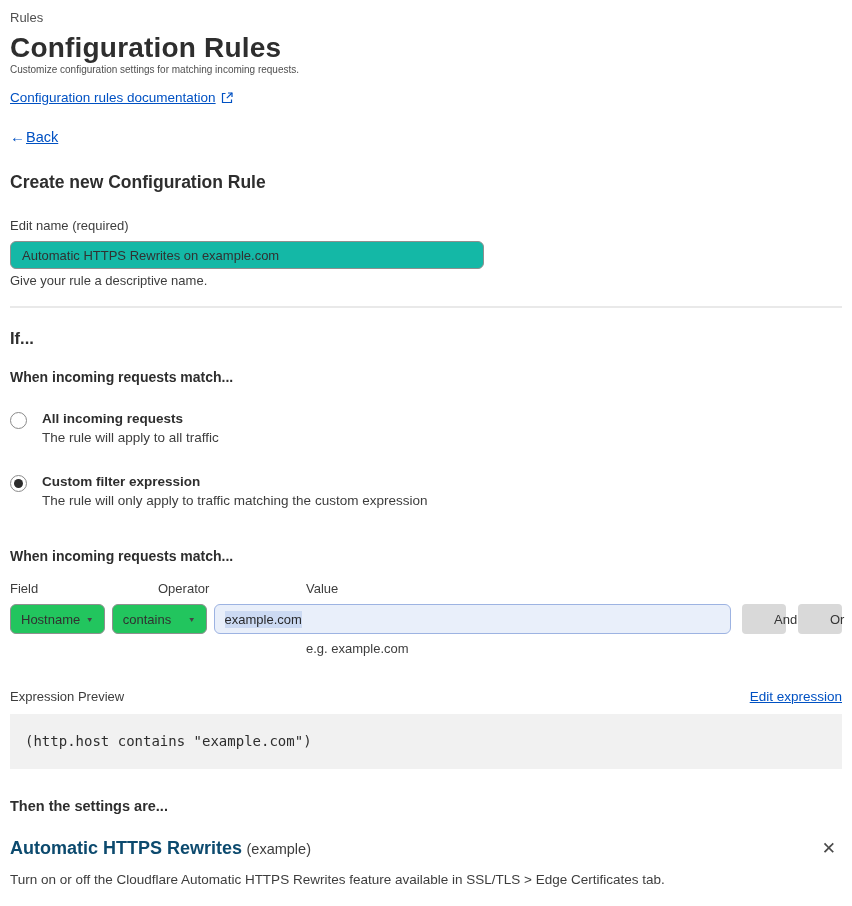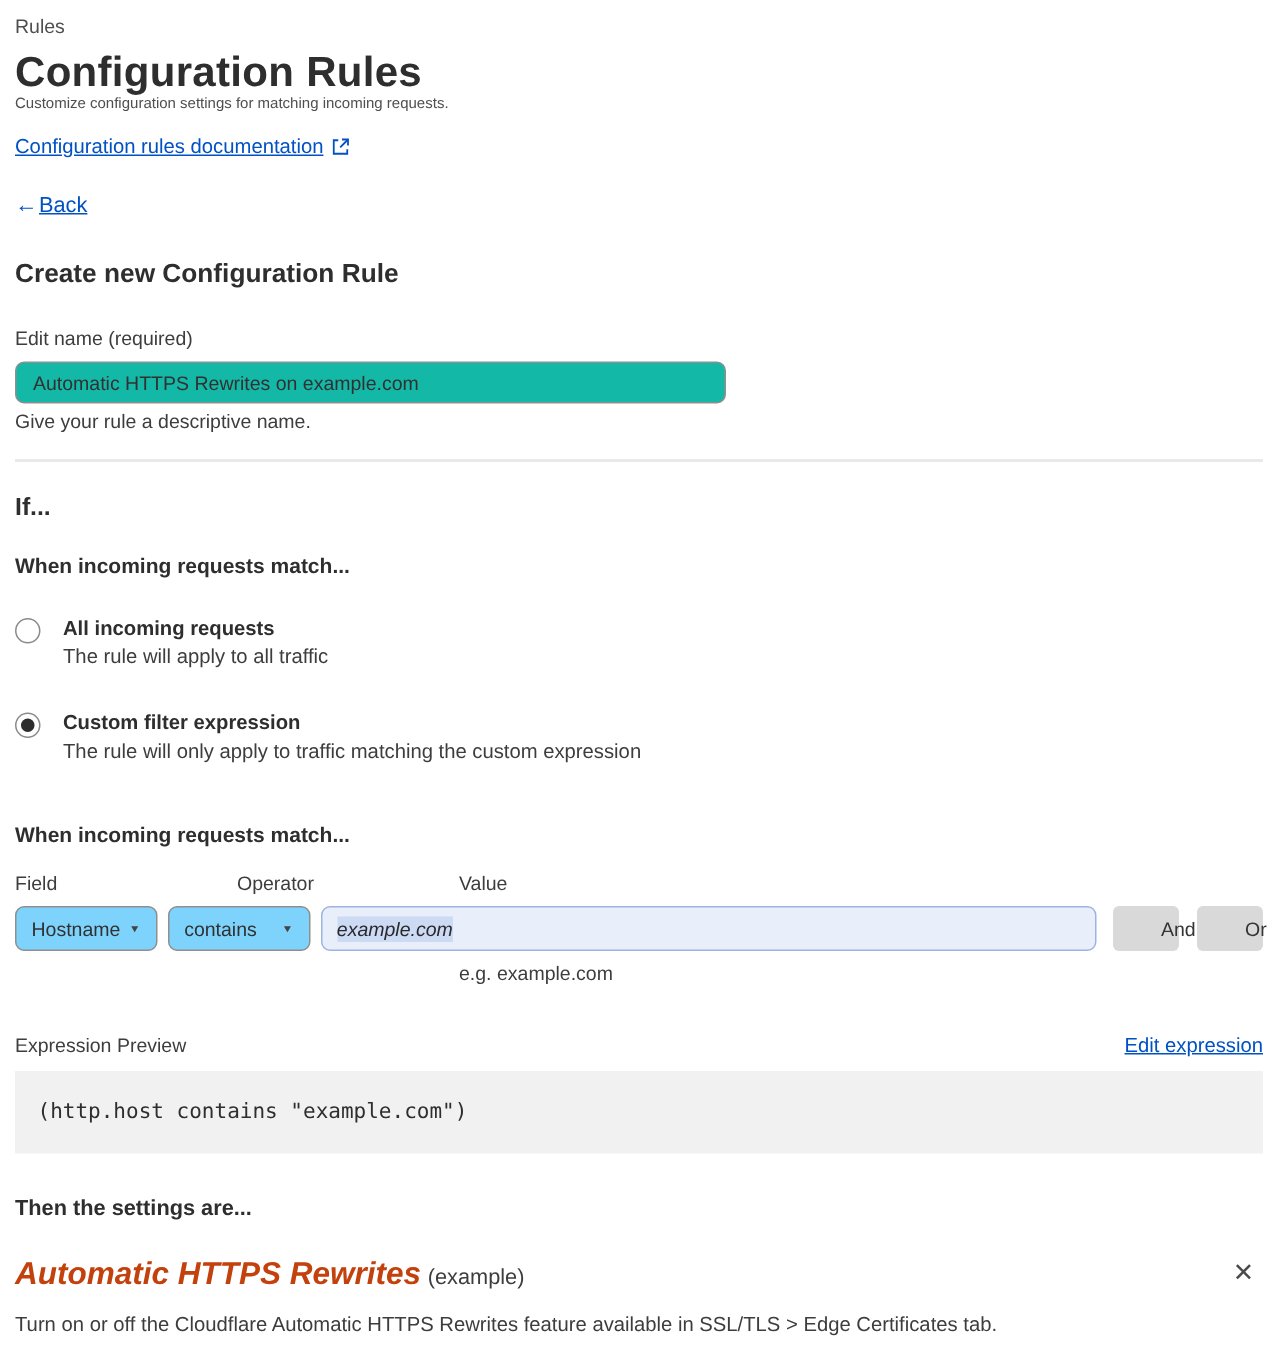--- a/index.html
+++ b/index.html
@@ -73,38 +73,38 @@
   .col-field { width: 141px; margin-right: 7px; }
   .col-operator { width: 141px; margin-right: 7px; }
   .col-value { flex: 1 1 auto; }
   .col-btn { width: 44px; flex: 0 0 auto; }
 
   .builder-row { display: flex; margin-top: 8px; align-items: stretch; }
   .select-box {
     height: 30px;
     border: 1px solid #8f8f8f;
     border-radius: 6px;
-    background: #7dd3fc;
+    background: #22c55e;
     display: flex; align-items: center; justify-content: space-between;
     padding: 0 10px;
     font-size: 13px;
     color: #313131;
     cursor: pointer;
   }
   .chevron { font-size: 8px; color: #444; transform: scaleY(0.85); }
   .value-input {
     width: 100%;
     height: 30px;
     border: 1px solid #9db3e2;
     border-radius: 6px;
     background: #e9effa;
     padding: 0 10px;
     font-size: 13px;
     color: #28292b;
-    display: flex; align-items: center; font-style: italic;
+    display: flex; align-items: center;
   }
   .value-input .sel { background: #ccdaf3; padding: 1px 0; }
   .and-or-btn {
     width: 44px; height: 30px;
     background: #d9d9d9;
     border: none;
     border-radius: 4px;
     font-family: "Liberation Sans", sans-serif;
     font-size: 13px;
     color: #353535;
@@ -126,21 +126,21 @@
     background: #f1f1f1;
     padding: 19px 15px 20px 15px;
     font-family: "DejaVu Sans Mono", "Liberation Mono", monospace;
     font-size: 14px;
     color: #2e2e2e;
   }
 
   .then-heading { font-size: 14.5px; font-weight: bold; color: #2e2e2e; margin-top: 29px; }
 
   .setting-header { display: flex; justify-content: space-between; align-items: flex-start; margin-top: 24px; width: 832px; }
-  .setting-name { font-size: 21px; font-weight: bold; color: #c2410c; font-style: italic; }
+  .setting-name { font-size: 18px; font-weight: bold; color: #0c4a6e; }
   .setting-optional { font-size: 14.5px; font-weight: normal; color: #3d3d3d; }
   .close-btn {
     background: none; border: none; padding: 0;
     font-size: 17px; color: #4a4a4a; line-height: 1;
     cursor: pointer; margin-right: 6px; margin-top: 2px;
     font-family: "Liberation Sans", sans-serif;
   }
   .setting-desc { font-size: 13.5px; color: #3d3d3d; margin-top: 13px; }
 </style>
 </head>

